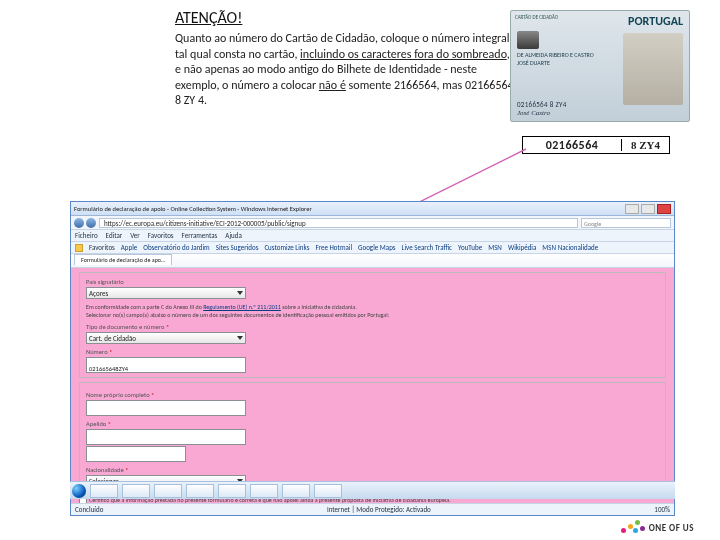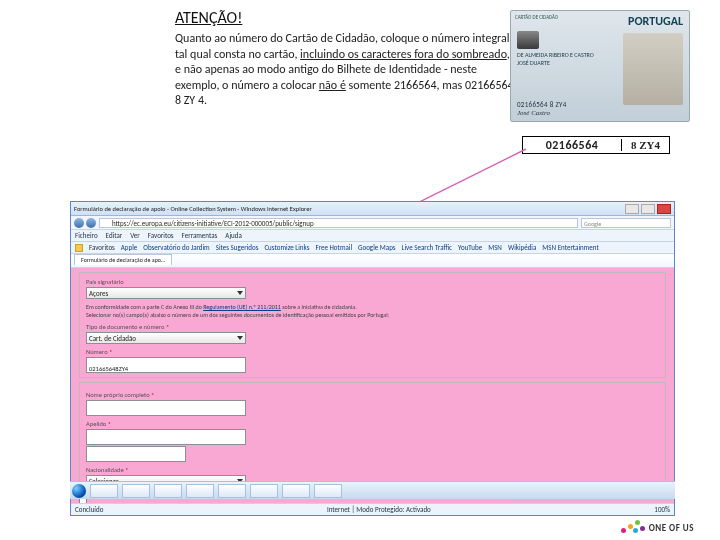--- a/index.html
+++ b/index.html
@@ -18,21 +18,21 @@
   .numbox .l { flex: 1; text-align: center; font-weight: bold; font-size: 12px; letter-spacing: 0.5px; }
   .numbox .r { width: 48px; text-align: center; font-size: 11px; font-weight: bold; border-left: 1px solid #000; font-family: serif; }
   .browser { position: absolute; top: 160px; left: 70px; width: 605px; height: 315px; border: 1px solid #5a88c6; font-size: 7px; background: #f9a8d4; margin-top: 41px; }
   .btitle { background: linear-gradient(#e9f0fb,#cfe0f5); border-bottom: 1px solid #9cb6da; height: 14px; display: flex; align-items: center; justify-content: space-between; padding: 0 3px; }
   .btitle .caps { display:flex; gap:2px; }
   .btitle .cap { width: 14px; height: 10px; background: #e8e8e8; border: 1px solid #aaa; }
   .btitle .cap.red { background: #d44; border-color: #a22; }
   .baddr { background: #f2f6fc; border-bottom: 1px solid #c8d4e6; height: 14px; display: flex; align-items: center; gap: 3px; padding: 0 3px; }
   .baddr .nav { display:flex; gap:2px; }
   .baddr .circ { width:10px; height:10px; border-radius:50%; background: linear-gradient(#8db7e6,#3e6ea8); }
-  .url { flex:1; background:#fff; border:1px solid #b9c7db; height:10px; padding: 0 12px; color:#2a2a2a; }
+  .url { flex:1; background:#fff; border:1px solid #b9c7db; height:10px; padding: 0 4px; color:#2a2a2a; }
   .srch { width: 90px; background:#fff; border:1px solid #b9c7db; height:10px; position: relative; }
   .menu { background: #eef4fc; border-bottom: 1px solid #c8d4e6; height: 12px; display: flex; align-items: center; gap: 8px; padding: 0 4px; color: #234; }
   .fav { background: #eef4fc; border-bottom: 1px solid #c8d4e6; height: 12px; display: flex; align-items: center; gap: 6px; padding: 0 4px; color: #234; }
   .fav .ico { width:8px; height:8px; background:#f6c94c; border:1px solid #caa12a; }
   .fav a { color: #0a3d82; text-decoration: none; }
   .tab { background: linear-gradient(#fff,#f2f6fc); border-bottom: 1px solid #c8d4e6; height: 14px; display: flex; align-items: flex-start; padding: 0 3px; }
   .tab .t { border:1px solid #b9c7db; border-bottom: none; background:#fff; padding: 1px 6px; font-size:6px; }
   .page { height: calc(100% - 66px - 12px); overflow: hidden; padding: 4px 8px; }
   .page .section { border:1px solid #bbb; padding:4px 6px; margin-bottom:4px; }
   .lbl { color:#555; font-size:6.5px; margin-top:4px; }
@@ -125,21 +125,21 @@
     <a>Apple</a>
     <a>Observatório do Jardim</a>
     <a>Sites Sugeridos</a>
     <a>Customize Links</a>
     <a>Free Hotmail</a>
     <a>Google Maps</a>
     <a>Live Search Traffic</a>
     <a>YouTube</a>
     <a>MSN</a>
     <a>Wikipédia</a>
-    <a>MSN Entertainment</a>
+    <a>MSN Nacionalidade</a>
   </div>
   <div class="tab">
     <div class="t">Formulário de declaração de apo…</div>
   </div>
 
   <div class="page">
     <div class="section">
       <span class="lbl"><span>País signatário</span></span>
       <div class="sel">
         <span>Açores</span>
@@ -170,21 +170,21 @@
       <div class="inp" style="width:100px;"></div>
 
       <div class="lbl"><span>Nacionalidade</span> <span class="star">*</span></div>
       <div class="sel">
         <span>Selecionar</span>
         <span class="arr"></span>
       </div>
     </div>
 
     <div class="mini">
-      <span class="chk"></span>
+      <span class="chk"></span><span>Certifico que a informação prestada no presente formulário é correta e que não apoiei ainda a presente proposta de iniciativa de cidadania europeia.</span>
     </div>
     <div class="mini">
       <span class="chk"></span><span>Li a </span><span class="link">declaração de privacidade</span>
     </div>
 
   </div>
 
   <div class="status">
     <span>Concluído</span>
     <span>Internet | Modo Protegido: Activado</span>

